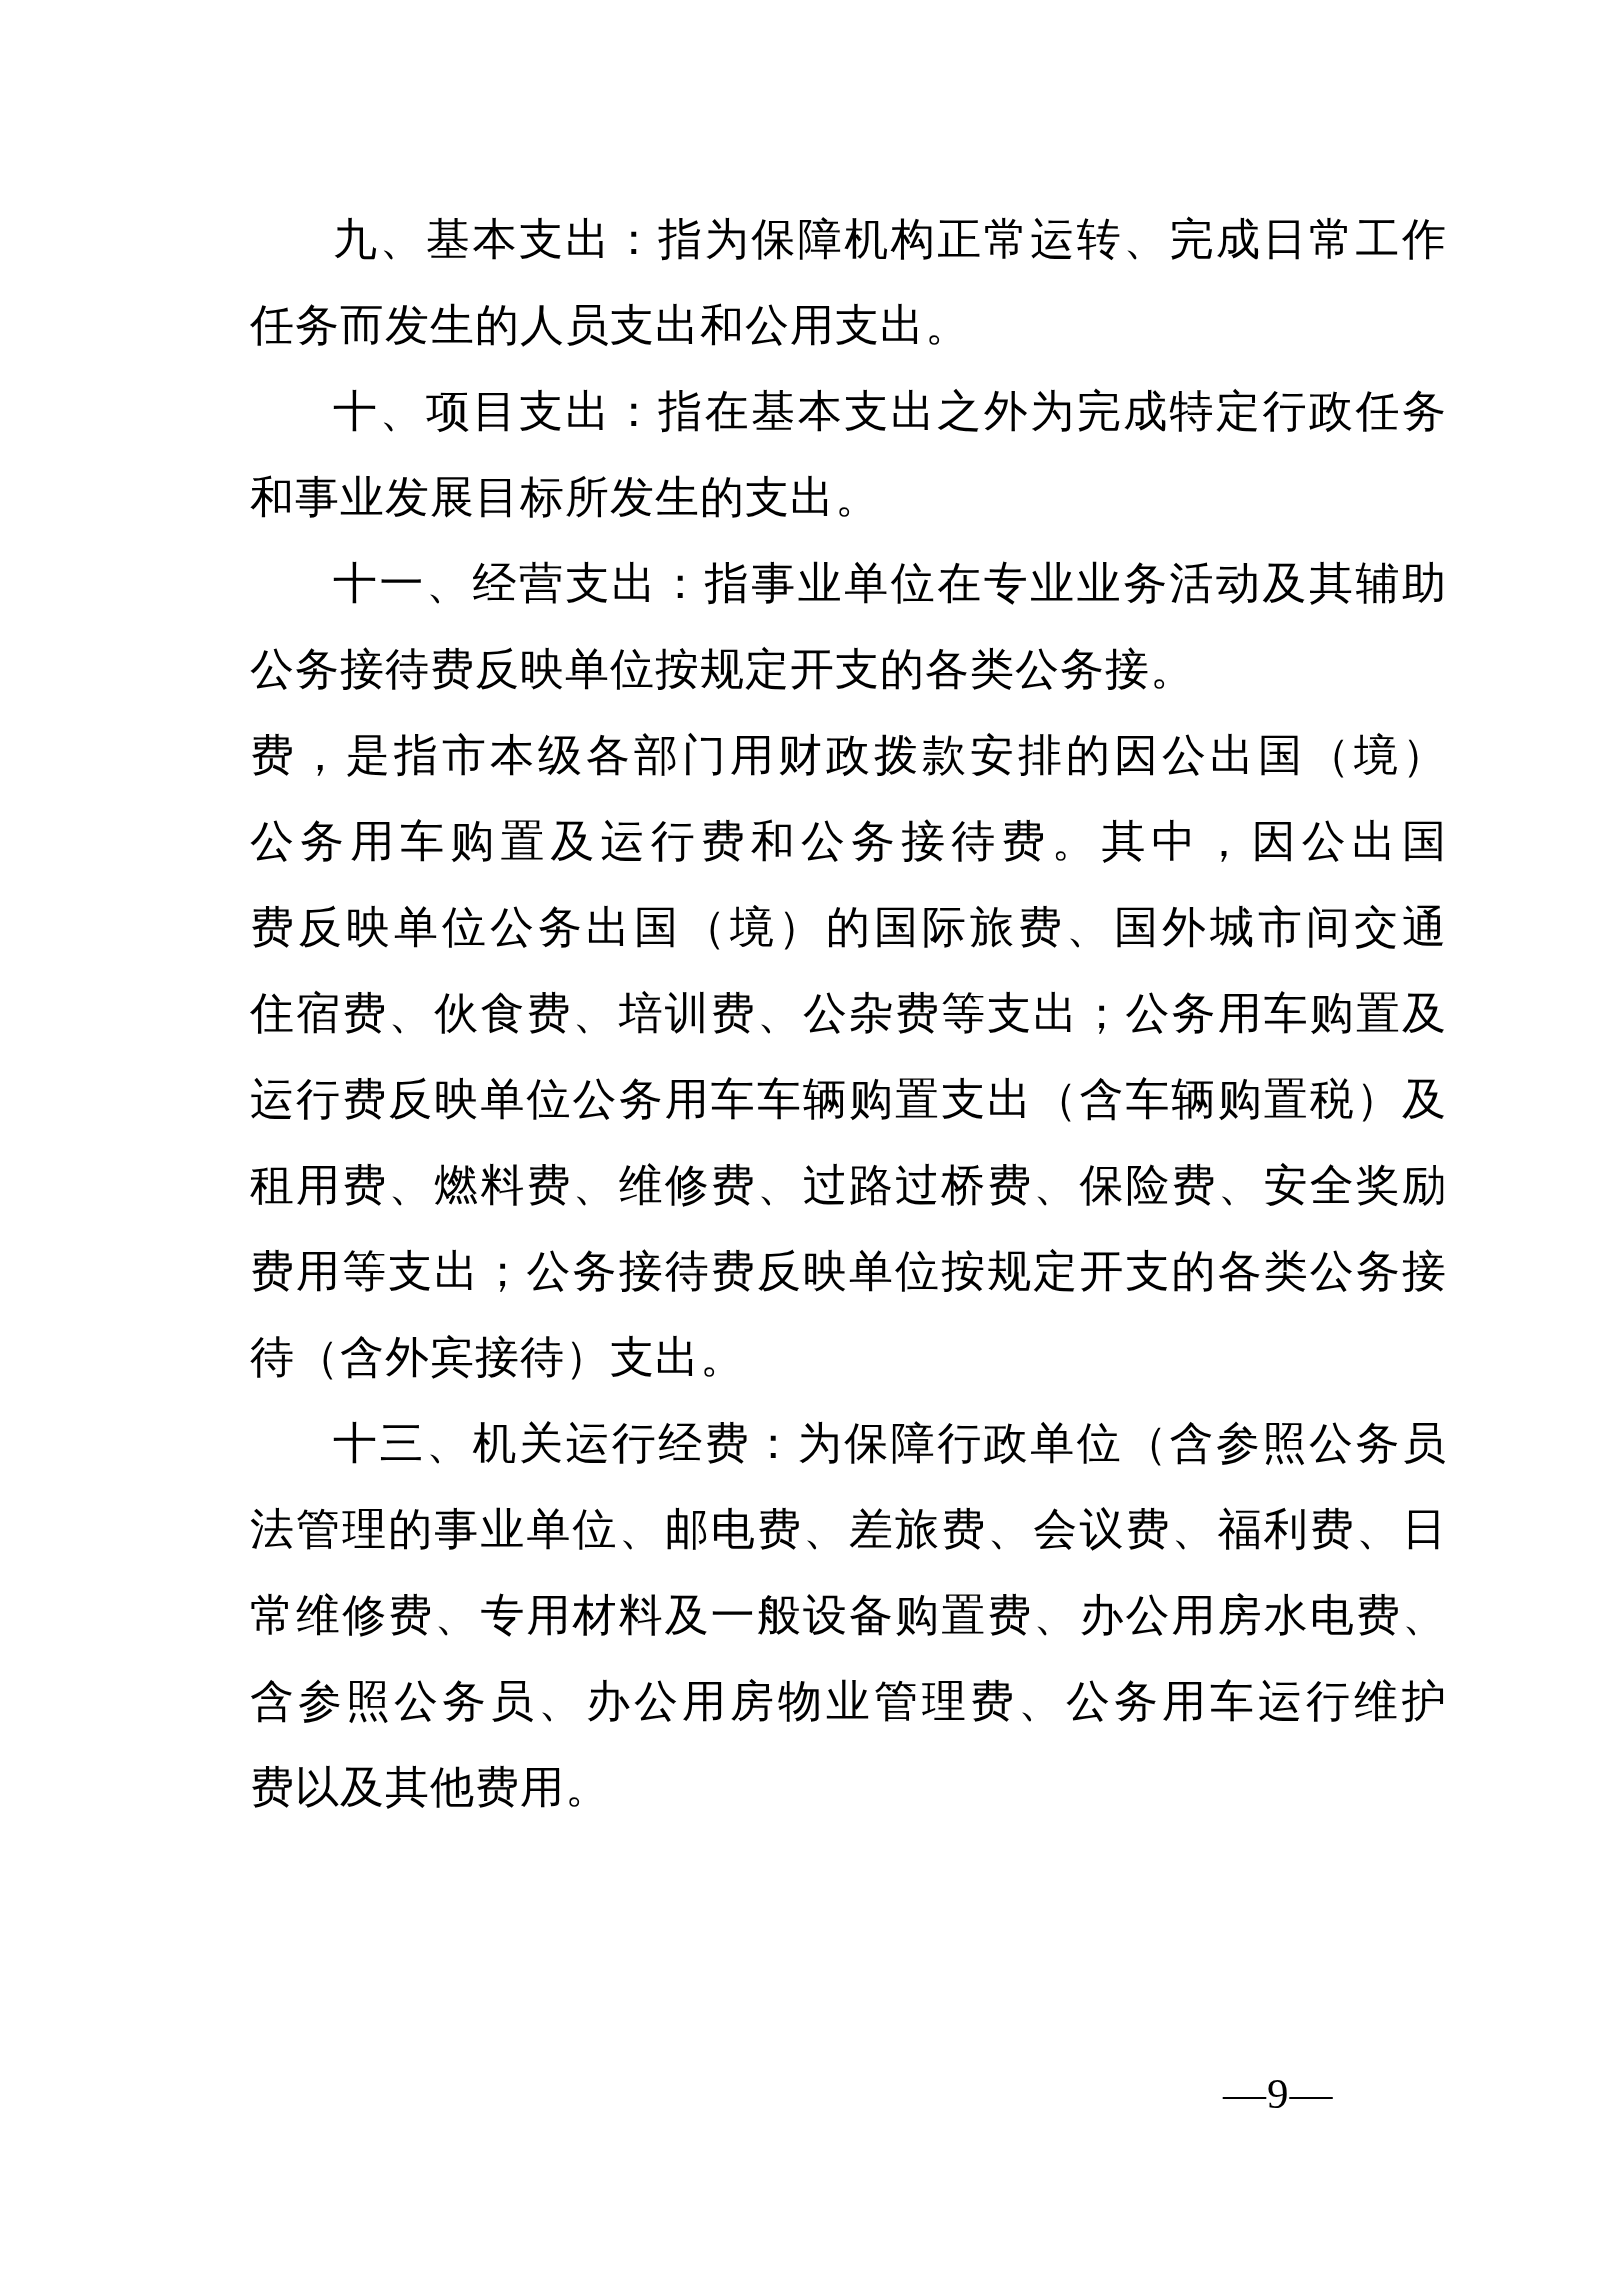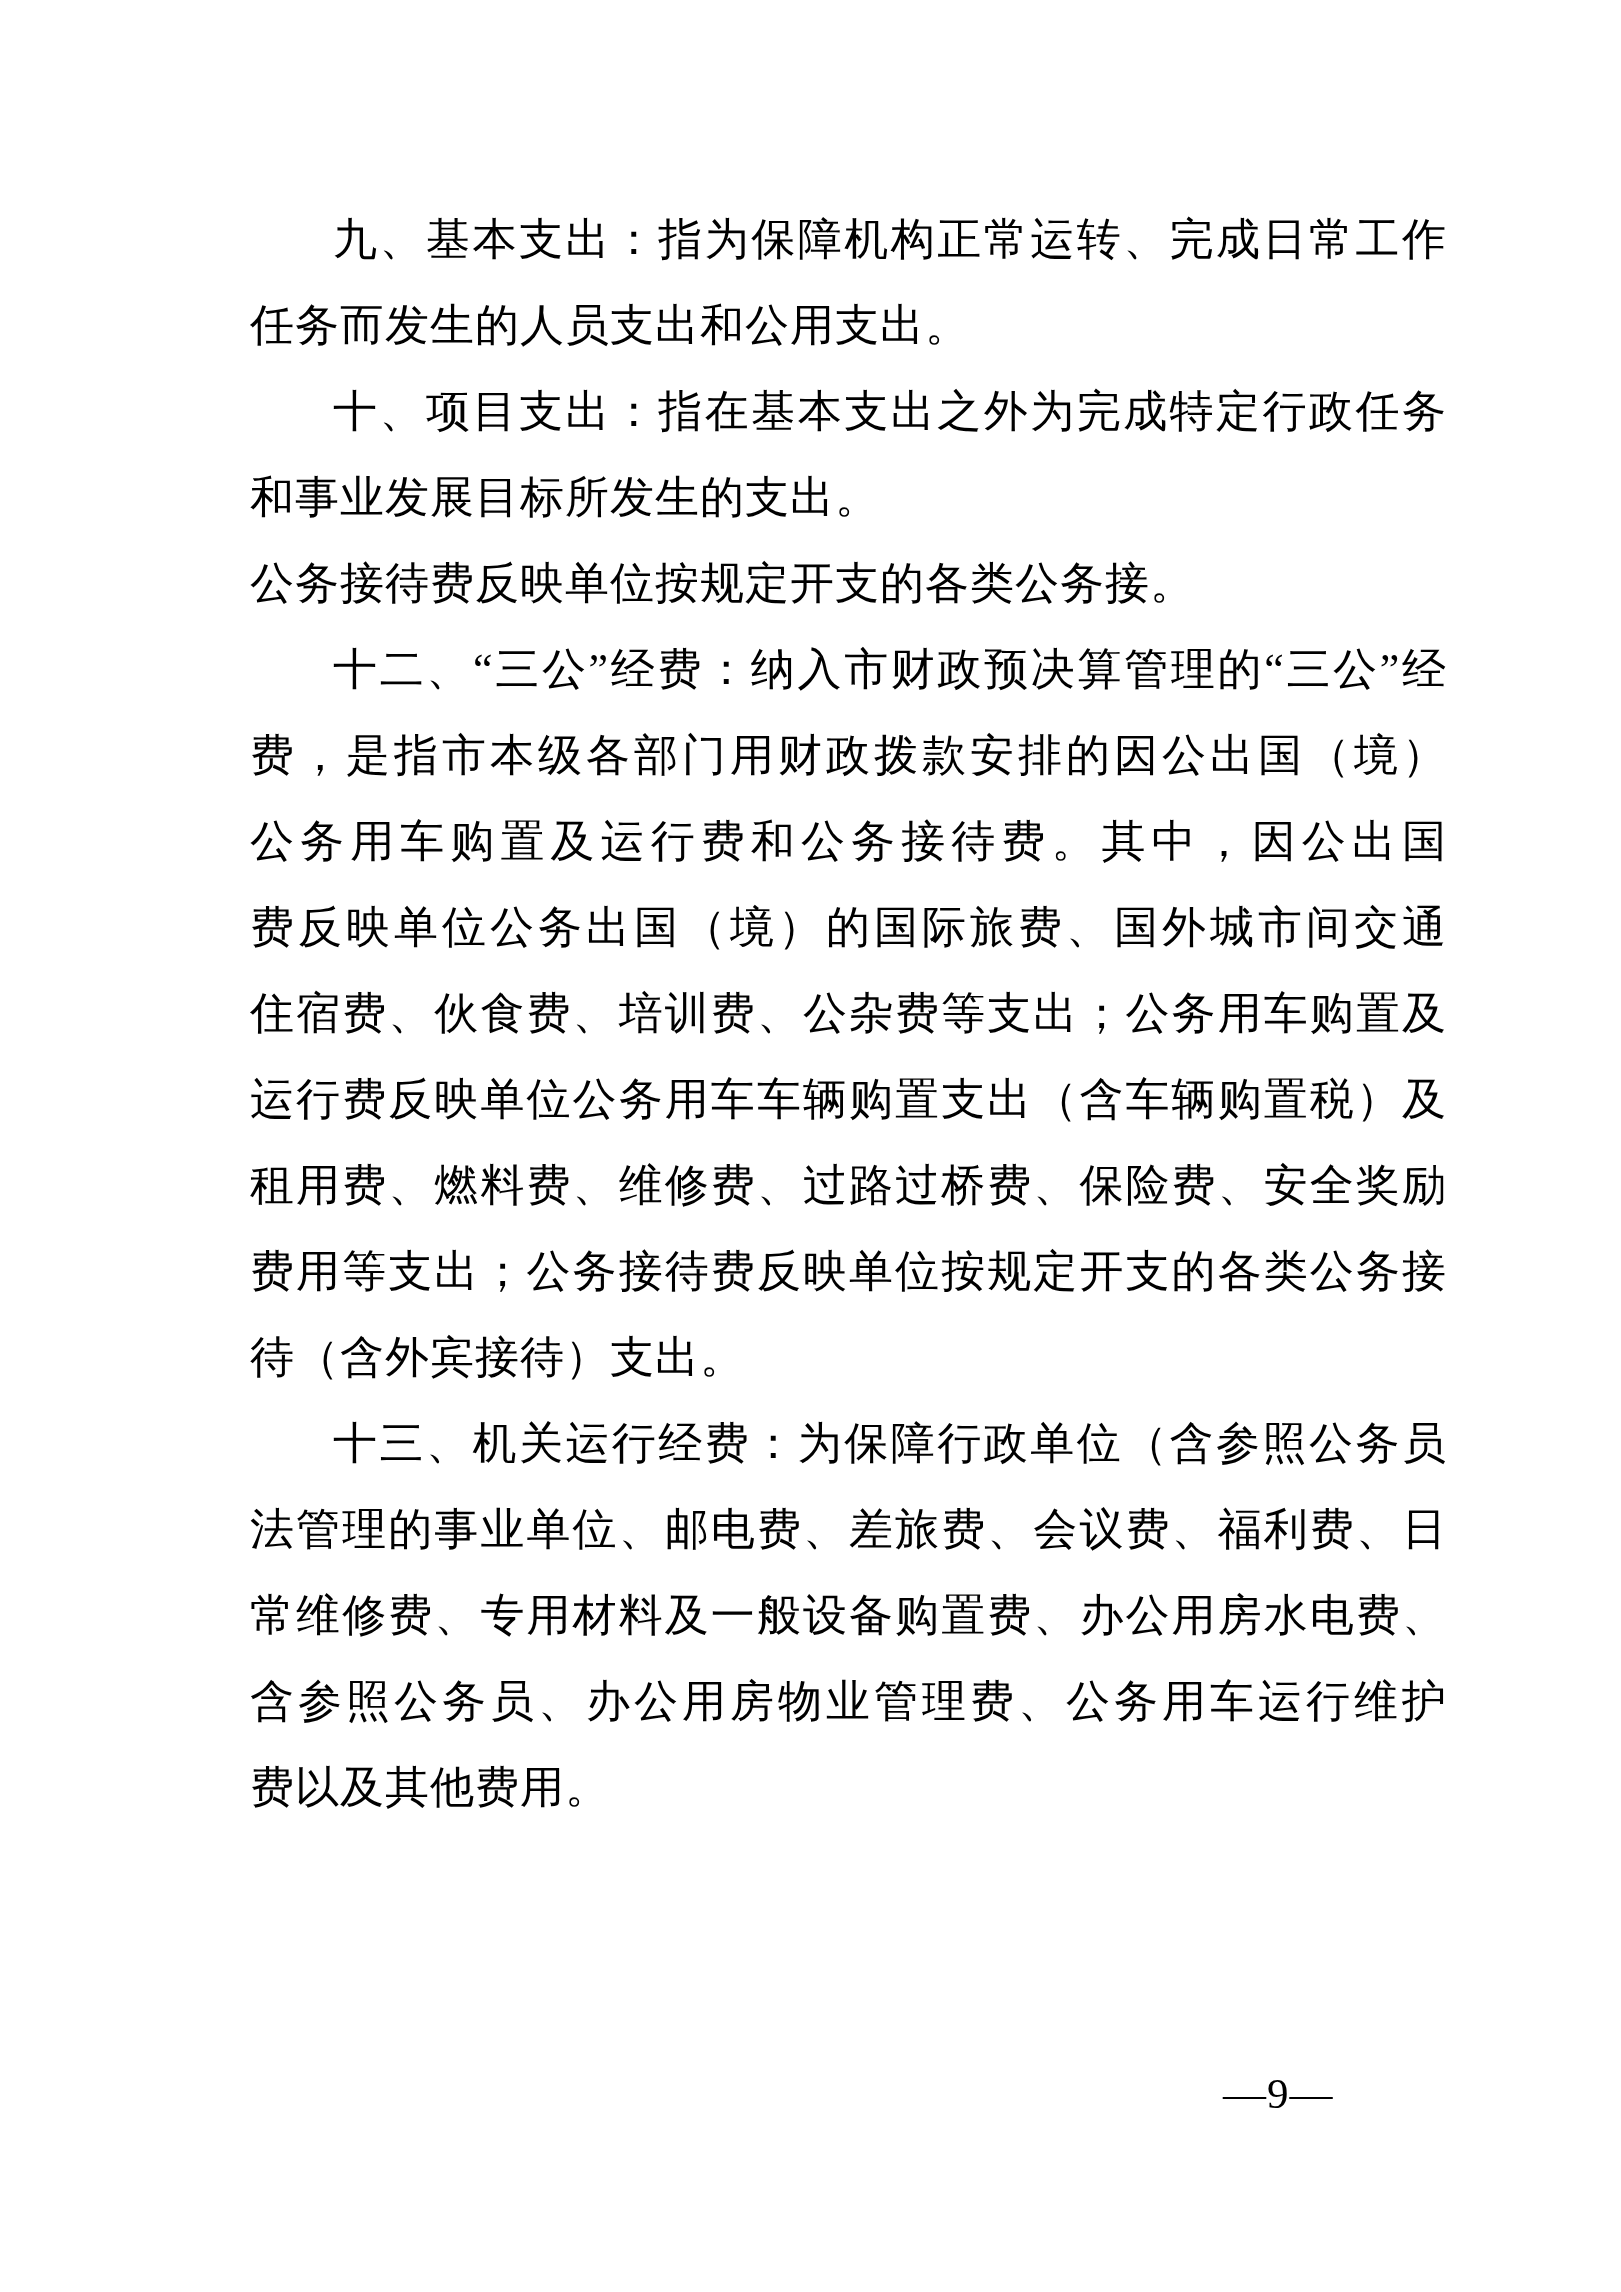--- a/index.html
+++ b/index.html
@@ -55,22 +55,22 @@
 </style>
 </head>
 <body>
 
 <div class="page">
   <div class="content">
       <div class="line j i">九、基本支出：指为保障机构正常运转、完成日常工作</div>
       <div class="line">任务而发生的人员支出和公用支出。</div>
       <div class="line j i">十、项目支出：指在基本支出之外为完成特定行政任务</div>
       <div class="line">和事业发展目标所发生的支出。</div>
+      <div class="line j i">十一、经营支出：指事业单位在专业业务活动及其辅助</div>
       <div class="line">公务接待费反映单位按规定开支的各类公务接。</div>
-      <div class="line j i">十二、“三公”经费：纳入市财政预决算管理的“三公”经</div>
       <div class="line j">费，是指市本级各部门用财政拨款安排的因公出国（境）费、</div>
       <div class="line j">公务用车购置及运行费和公务接待费。其中，因公出国（境）</div>
       <div class="line j">费反映单位公务出国（境）的国际旅费、国外城市间交通费、</div>
       <div class="line j">住宿费、伙食费、培训费、公杂费等支出；公务用车购置及</div>
       <div class="line j">运行费反映单位公务用车车辆购置支出（含车辆购置税）及</div>
       <div class="line j">租用费、燃料费、维修费、过路过桥费、保险费、安全奖励</div>
       <div class="line j">费用等支出；公务接待费反映单位按规定开支的各类公务接</div>
       <div class="line">待（含外宾接待）支出。</div>
       <div class="line j i">十三、机关运行经费：为保障行政单位（含参照公务员</div>
       <div class="line j">法管理的事业单位、邮电费、差旅费、会议费、福利费、日</div>

